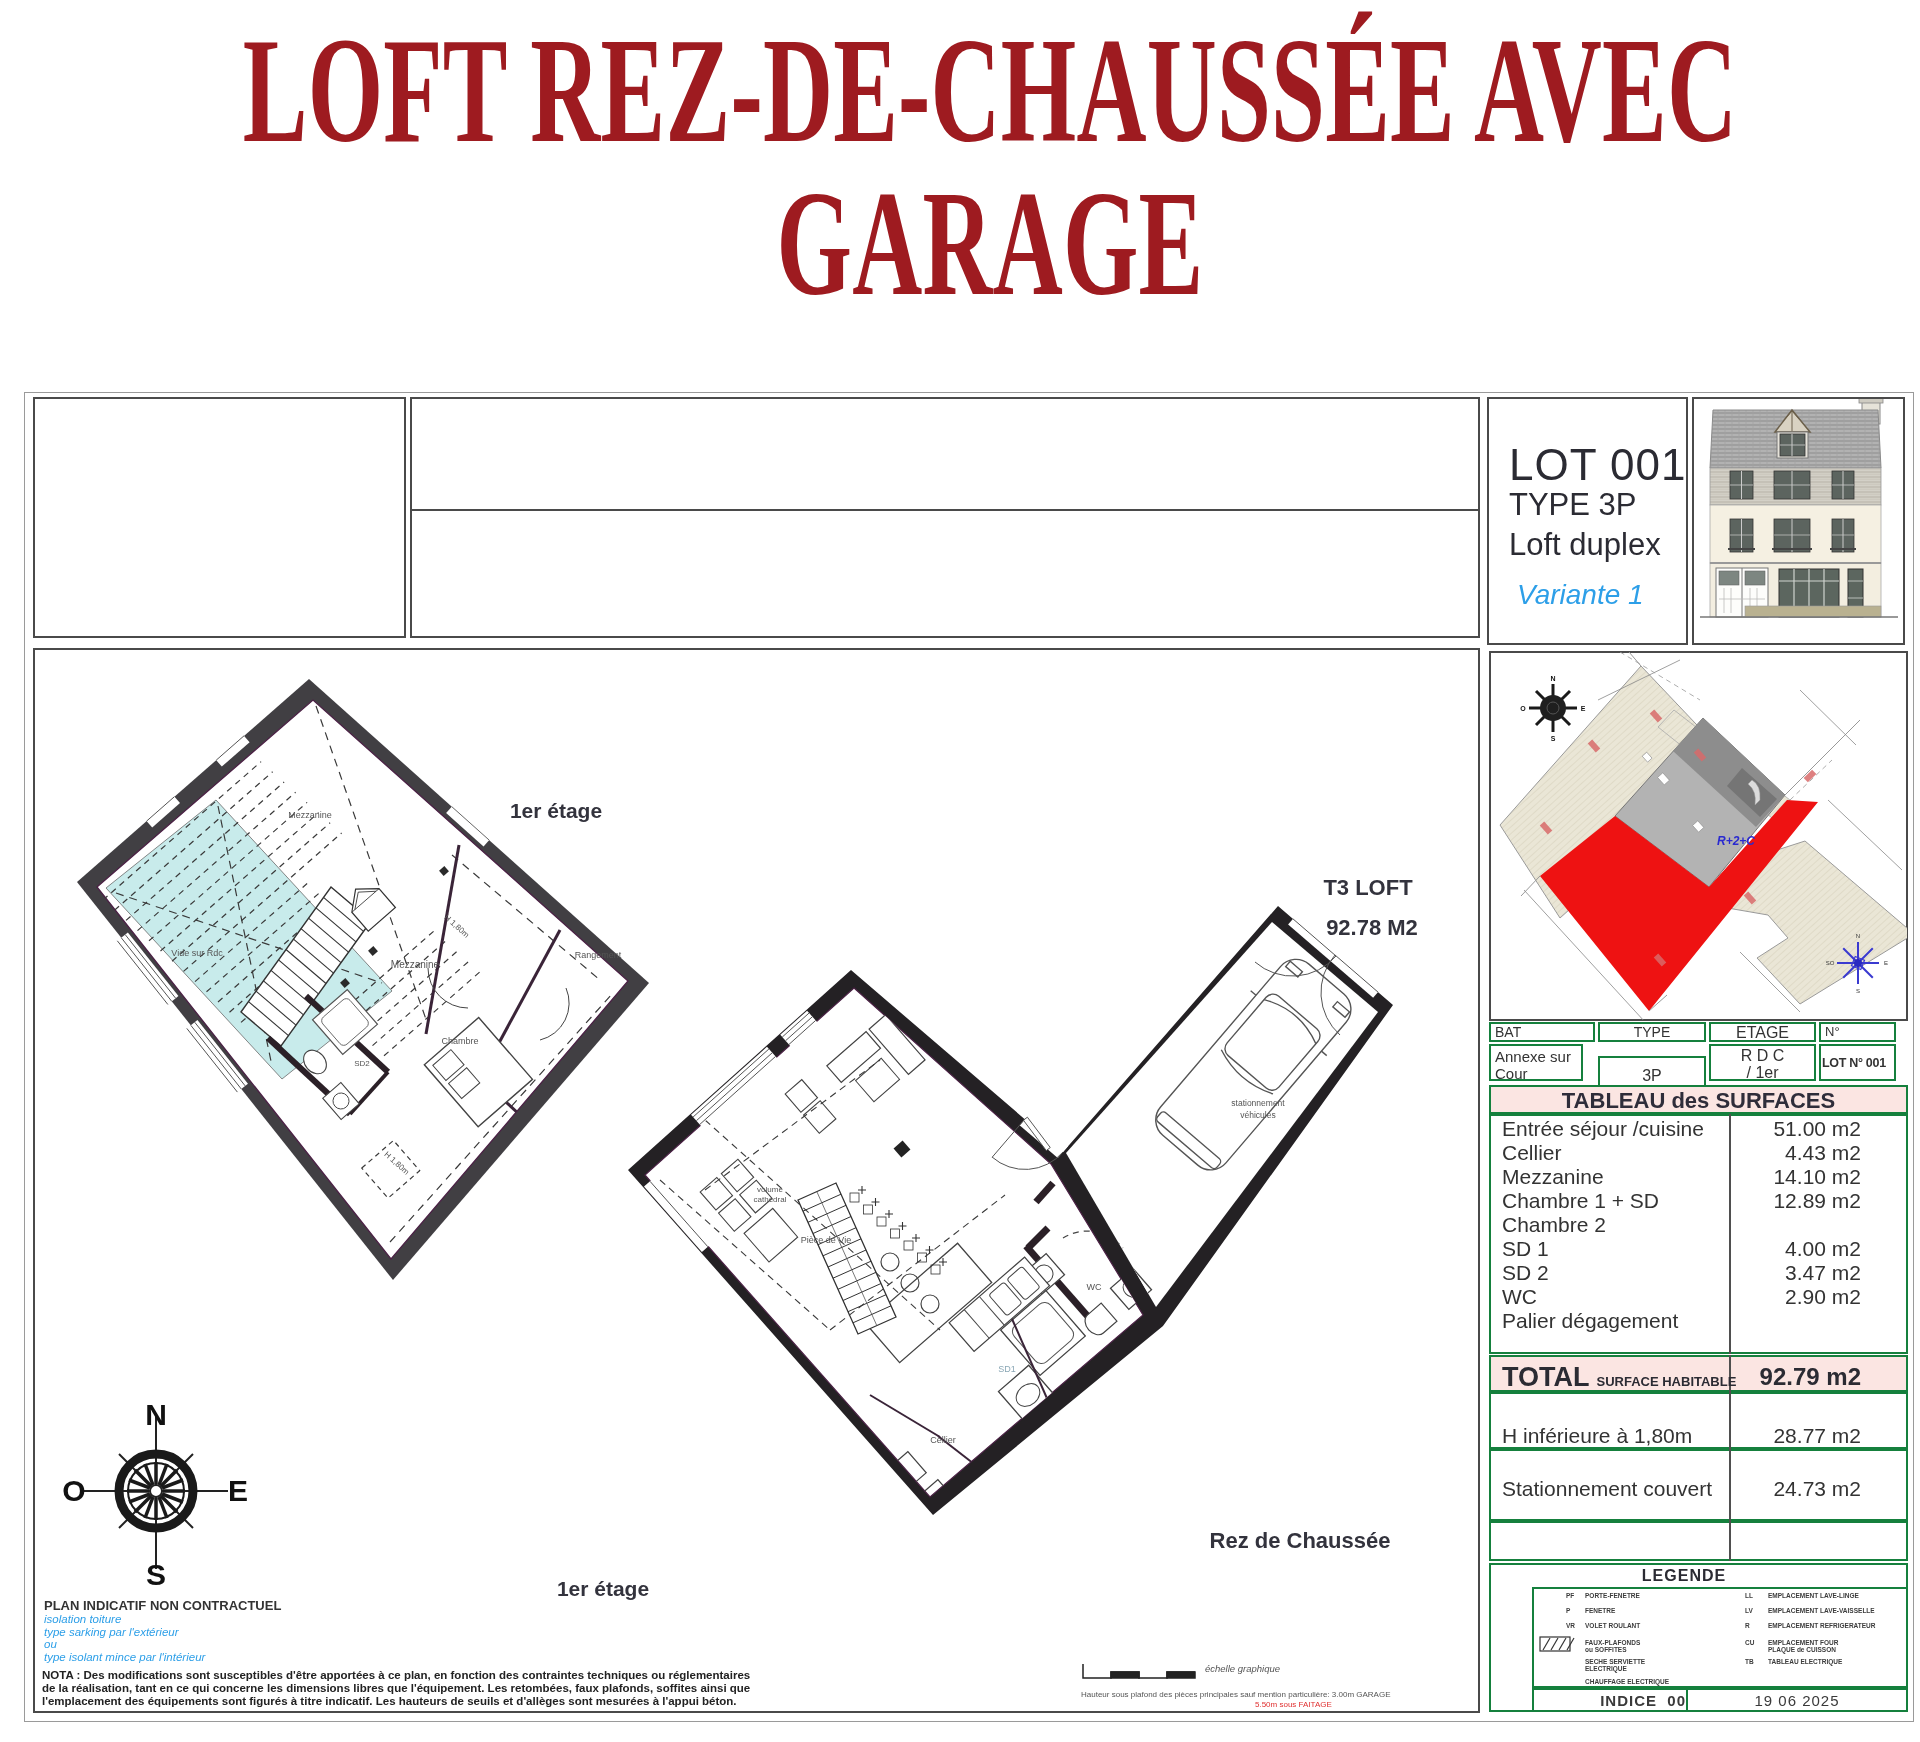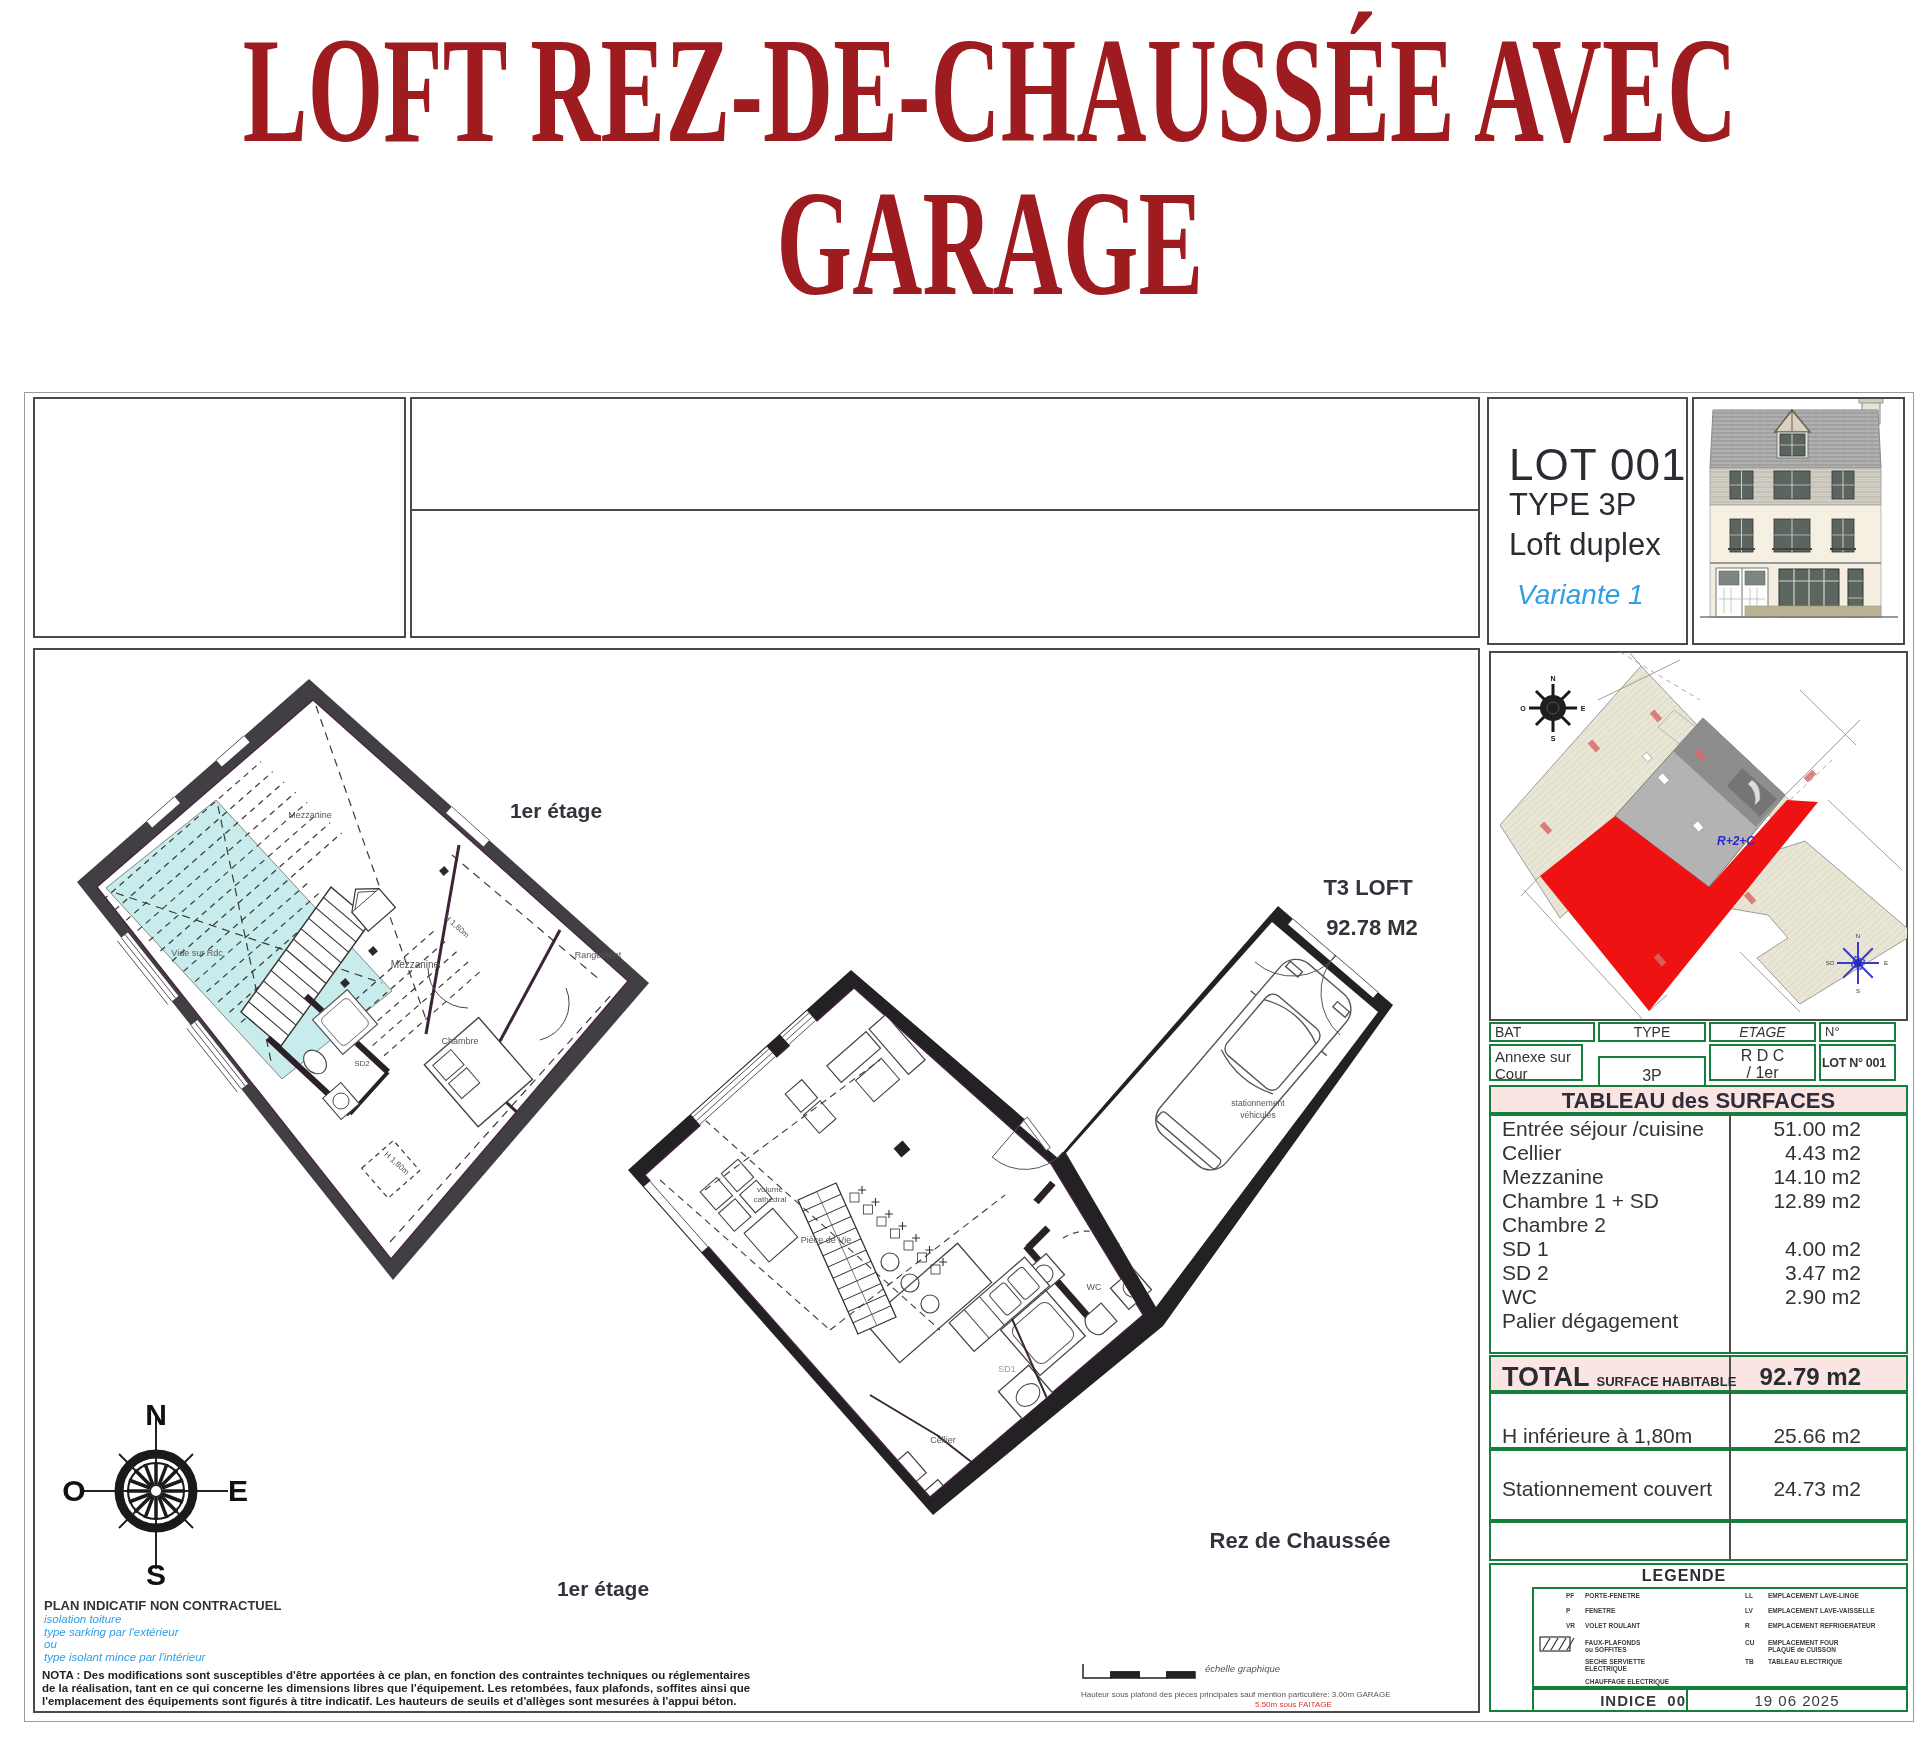--- a/index.html
+++ b/index.html
@@ -36,21 +36,21 @@
      <div class="variante">Variante 1</div>
   </div>
 
   <div class="box" style="left:33px;top:648px;width:1447px;height:1065px;"></div>
 
   <div class="box" style="left:1487px;top:650px;width:422px;height:1063px;border:none;"></div>
   <div class="box" style="left:1489px;top:651px;width:419px;height:370px;"></div>
 
   <div class="cell" style="left:1489px;top:1022px;width:106px;height:20px;font-size:14px;padding-left:4px;">BAT</div>
   <div class="cell" style="left:1598px;top:1022px;width:108px;height:20px;font-size:14px;text-align:center;">TYPE</div>
-  <div class="cell" style="left:1709px;top:1022px;width:107px;height:20px;font-size:14px;text-align:center;font-style:italic;">ETAGE</div>
+  <div class="cell" style="left:1709px;top:1022px;width:107px;height:20px;font-size:16px;text-align:center;">ETAGE</div>
   <div class="cell" style="left:1819px;top:1022px;width:77px;height:20px;font-size:13px;padding-left:4px;">N°</div>
   <div class="cell" style="left:1489px;top:1044px;width:94px;height:37px;font-size:15px;line-height:17px;padding-left:4px;padding-top:2px;">Annexe sur<br>Cour</div>
   <div class="cell" style="left:1598px;top:1044px;width:108px;height:37px;font-size:16px;line-height:35px;text-align:center;margin-top:12px;">3P</div>
   <div class="cell" style="left:1709px;top:1044px;width:107px;height:37px;font-size:16px;line-height:17px;text-align:center;padding-top:1px;">R D C<br>/ 1er</div>
   <div class="cell" style="left:1819px;top:1044px;width:77px;height:37px;font-size:12.5px;font-weight:bold;line-height:35px;padding-left:1px;white-space:nowrap;letter-spacing:-0.3px;">LOT N° 001</div>
 
   <div class="cell pink" style="left:1489px;top:1085px;width:419px;height:29px;text-align:center;font-weight:bold;font-size:22px;line-height:27px;color:#2f2d3a;">TABLEAU des SURFACES</div>
 
   <div class="cell" style="left:1489px;top:1114px;width:419px;height:240px;"></div>
   <div class="abs" style="left:1729px;top:1114px;width:2px;height:240px;background:#4f4f4f;"></div>
@@ -62,21 +62,21 @@
   </div>
 
   <div class="cell pink" style="left:1489px;top:1355px;width:419px;height:37px;"></div>
   <div class="abs" style="left:1729px;top:1355px;width:2px;height:37px;background:#4f4f4f;"></div>
   <div class="abs" style="left:1502px;top:1362px;font-size:27px;font-weight:bold;color:#2b2b33;">TOTAL <span style="font-size:13px;">SURFACE HABITABLE</span></div>
   <div class="abs" style="left:1731px;top:1363px;width:130px;text-align:right;font-size:24px;font-weight:bold;color:#2b2b33;">92.79 m2</div>
 
   <div class="cell" style="left:1489px;top:1392px;width:419px;height:57px;"></div>
   <div class="abs" style="left:1729px;top:1392px;width:2px;height:57px;background:#4f4f4f;"></div>
   <div class="abs" style="left:1502px;top:1424px;font-size:21px;color:#333;">H inférieure à 1,80m</div>
-  <div class="abs" style="left:1731px;top:1424px;width:130px;text-align:right;font-size:21px;color:#333;">25.66 m2</div>
+  <div class="abs" style="left:1731px;top:1424px;width:130px;text-align:right;font-size:21px;color:#333;">28.77 m2</div>
 
   <div class="cell" style="left:1489px;top:1449px;width:419px;height:72px;"></div>
   <div class="abs" style="left:1729px;top:1449px;width:2px;height:72px;background:#4f4f4f;"></div>
   <div class="abs" style="left:1502px;top:1477px;font-size:21px;color:#333;">Stationnement couvert</div>
   <div class="abs" style="left:1731px;top:1477px;width:130px;text-align:right;font-size:21px;color:#333;">24.73 m2</div>
 
   <div class="cell" style="left:1489px;top:1521px;width:419px;height:40px;"></div>
   <div class="abs" style="left:1729px;top:1521px;width:2px;height:40px;background:#4f4f4f;"></div>
 
   <div class="cell" style="left:1489px;top:1563px;width:419px;height:149px;"></div>

